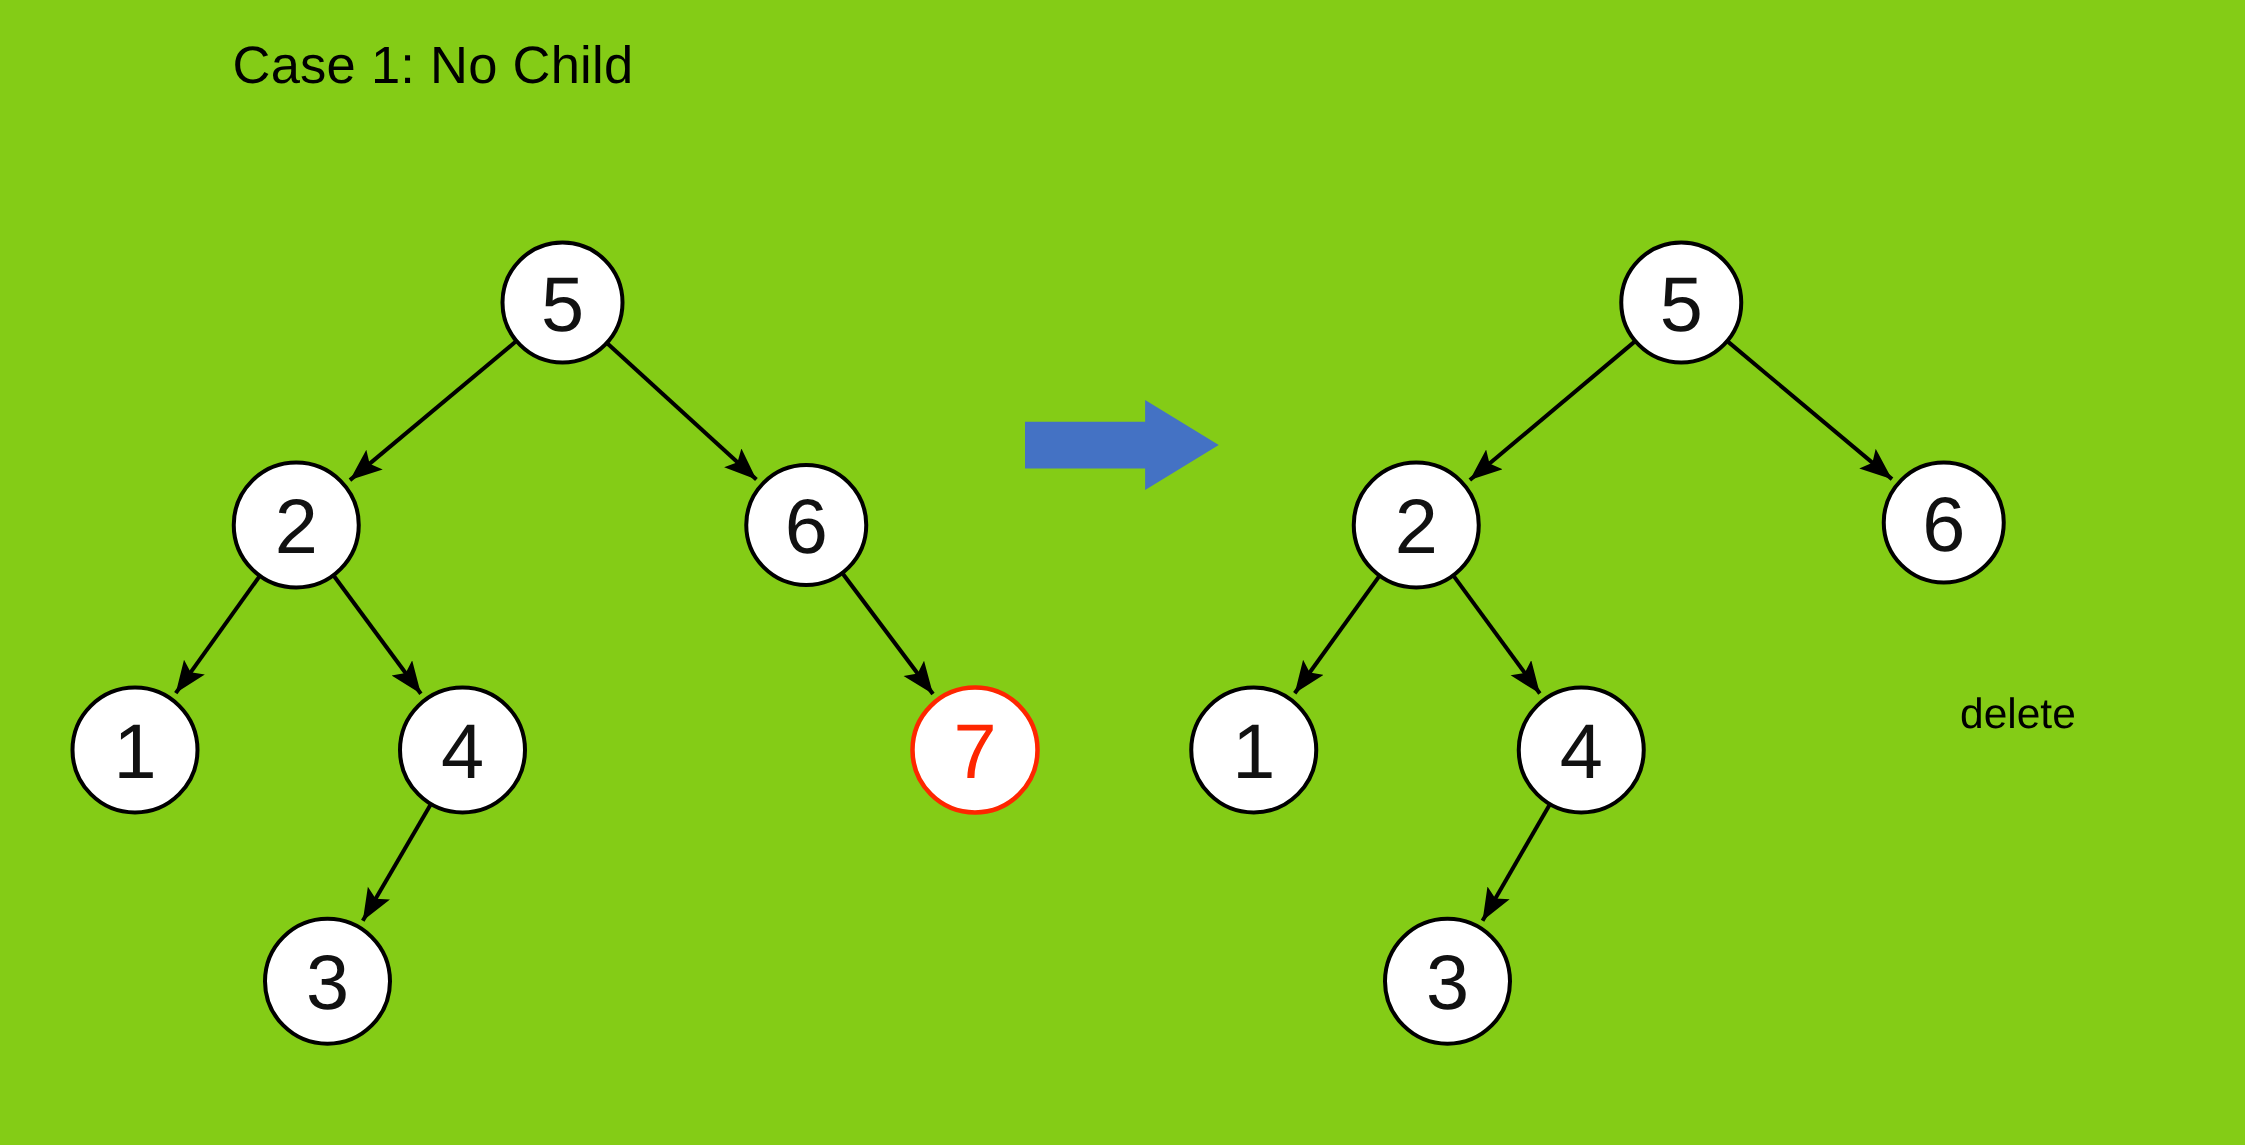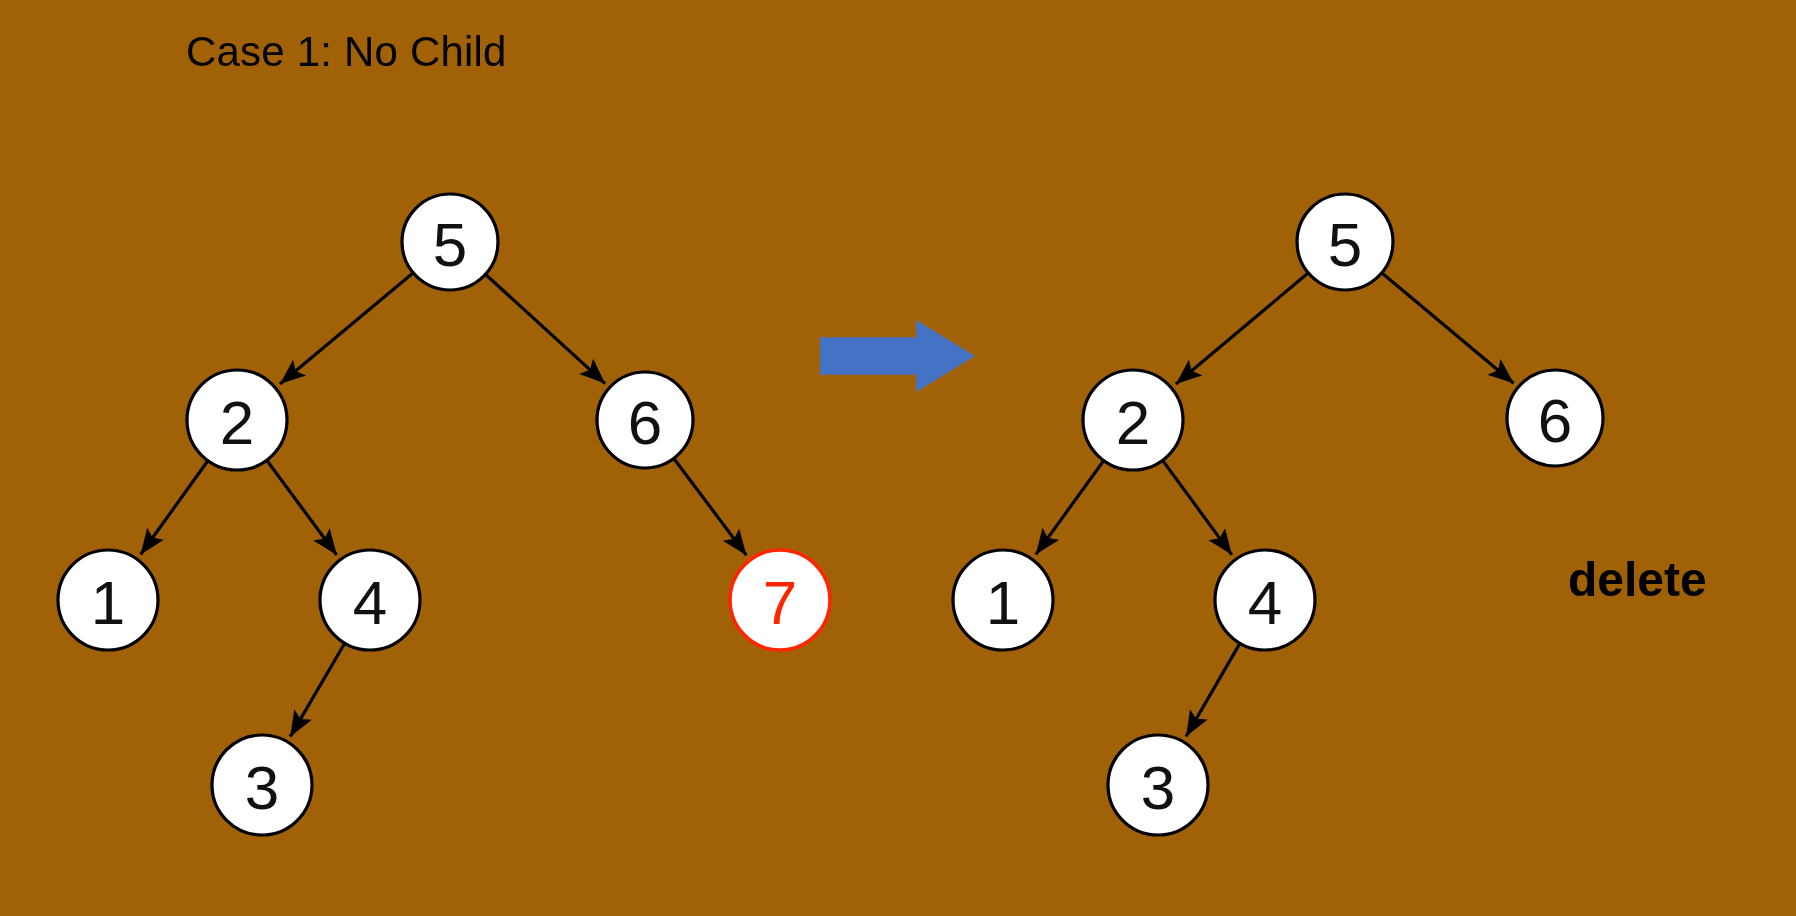--- a/index.html
+++ b/index.html
@@ -5,40 +5,40 @@
 <style>
   html, body {
     margin: 0;
     padding: 0;
     background: #ffffff;
   }
   #canvas {
     position: relative;
     width: 1796px;
     height: 916px;
-    background: #a16207;
+    background: #84cc16;
     overflow: hidden;
     font-family: "Liberation Sans", sans-serif;
   }
   #title {
     position: absolute;
     left: 186px;
     top: 28px;
     font-size: 42px;
     font-weight: 400;
     color: #000000;
     white-space: nowrap;
     letter-spacing: 0.2px;
   }
   #delete-label {
     position: absolute;
     left: 1568px;
     top: 552px;
-    font-size: 48px;
-    font-weight: 700;
+    font-size: 34px;
+    font-weight: 400;
     color: #000000;
     white-space: nowrap;
   }
   svg.diagram-layer {
     position: absolute;
     left: 0;
     top: 0;
     width: 1796px;
     height: 916px;
     overflow: visible;

